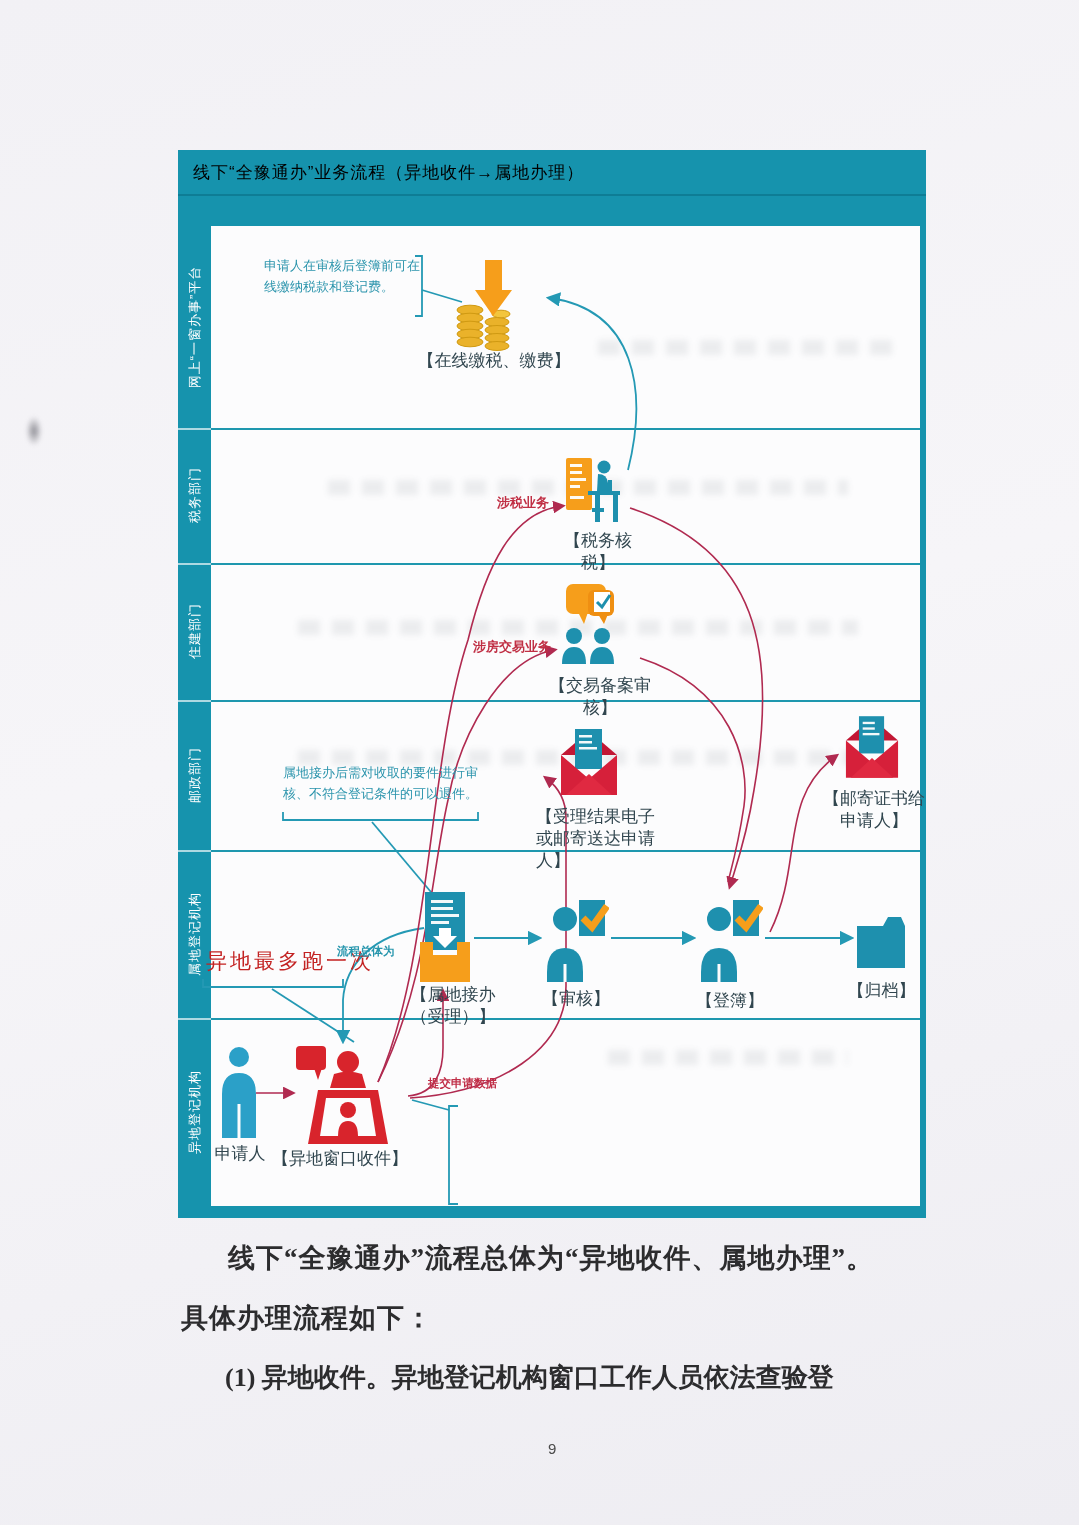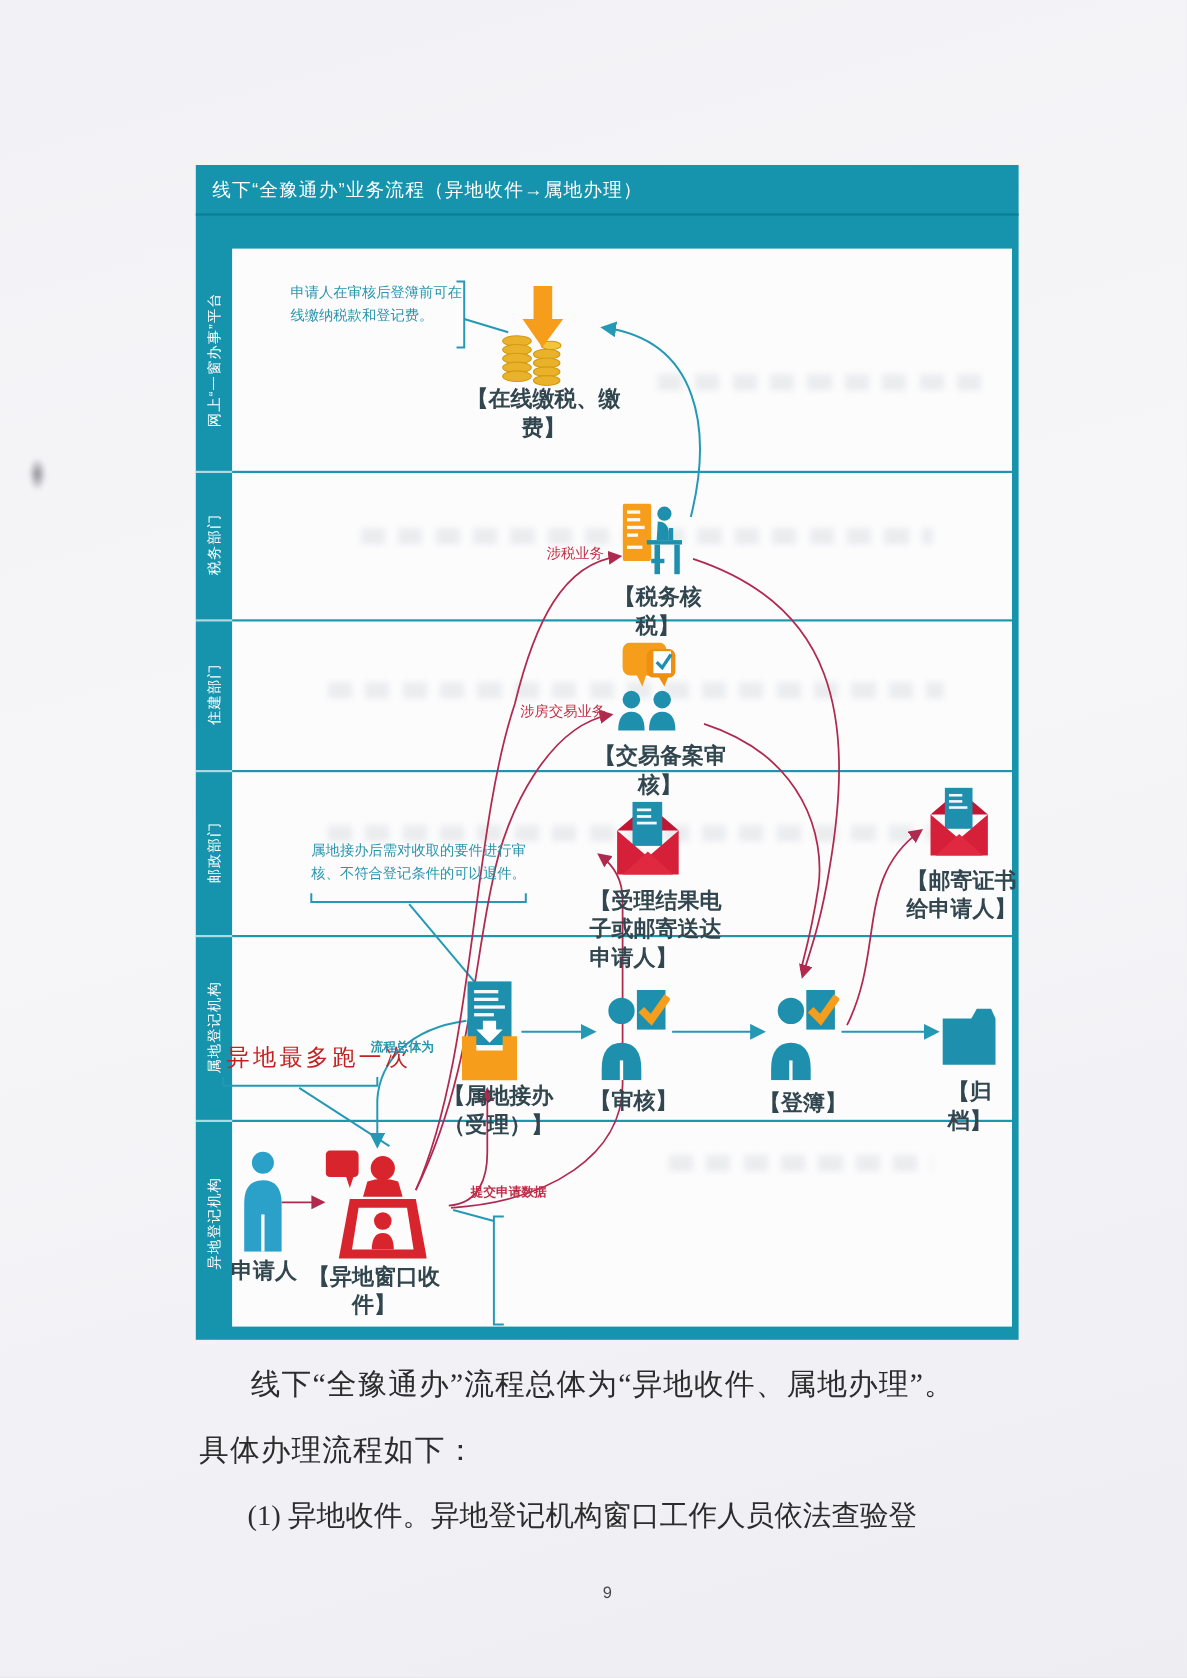--- a/index.html
+++ b/index.html
@@ -4,40 +4,40 @@
 <style>
   html,body{margin:0;padding:0;background:#e7e6ea;}
   #page{position:relative;width:1079px;height:1525px;margin:0 auto;overflow:hidden;
         background:linear-gradient(165deg,#f2f1f5 0%,#f6f5f8 45%,#eeedf2 100%);
         font-family:"Liberation Sans",sans-serif;}
   .smudge{position:absolute;left:26px;top:416px;width:16px;height:30px;border-radius:50%;
         background:radial-gradient(ellipse,rgba(55,55,65,.55),transparent 70%);filter:blur(2px);}
   
   .diagram{position:absolute;left:178px;top:150px;width:748px;height:1068px;background:#1693ad;}
   .dg-title{position:absolute;left:0;top:0;width:100%;height:46px;line-height:46px;
-        color:#ffffff;font-size:17px;font-weight:500;letter-spacing:1px;
+        color:#000000;font-size:17px;font-weight:500;letter-spacing:1px;
         border-bottom:2px solid #0e7d95;box-sizing:border-box;padding-left:15px;}
   .dg-white{position:absolute;left:33px;top:76px;width:709px;height:980px;background:#fcfcfd;z-index:1;}
   .lane-sep{position:absolute;left:33px;width:709px;height:2px;background:#1e97ae;z-index:2;}
   .strip-sep{position:absolute;left:0;width:33px;height:2px;background:rgba(255,255,255,.65);z-index:2;}
   .lane-label{position:absolute;left:17px;color:#fff;font-size:13px;font-weight:500;letter-spacing:1px;
         white-space:nowrap;transform:translate(-50%,-50%) rotate(-90deg);z-index:2;}
   .edges{position:absolute;left:0;top:0;z-index:3;pointer-events:none;}
   .icon{position:absolute;z-index:4;}
-  .node-label{position:absolute;z-index:5;font-size:20px;font-weight:700;color:#31464f;
+  .node-label{position:absolute;z-index:5;font-size:17px;font-weight:400;color:#31464f;
         text-align:center;line-height:1.3;}
   .note{position:absolute;z-index:5;color:#2b94ac;font-size:13px;line-height:1.6;}
-  .edge-red{position:absolute;z-index:5;color:#c02f44;font-size:13px;font-weight:400;}
+  .edge-red{position:absolute;z-index:5;color:#c02f44;font-size:13px;font-weight:700;}
   .edge-red-sm{position:absolute;z-index:5;color:#c02f48;font-size:11.5px;font-weight:700;}
   .edge-teal-sm{position:absolute;z-index:5;color:#2796ad;font-size:11.5px;font-weight:600;}
   .slogan{position:absolute;z-index:5;color:#c32222;font-size:21px;font-weight:400;letter-spacing:3px;}
   .ghost{position:absolute;z-index:2;height:15px;opacity:.10;filter:blur(3px);
         background:repeating-linear-gradient(90deg,#5a646e 0 22px,transparent 22px 34px);}
   
-  .bodytext{position:absolute;font-family:"Liberation Serif",serif;color:#2c2c2e;z-index:1;}
+  .bodytext{position:absolute;font-family:"Liberation Serif",serif;color:#2c2c2e;z-index:1;font-weight:bold;}
   .p1{left:228px;top:1240px;font-size:27px;letter-spacing:1px;}
   .p2{left:181px;top:1300px;font-size:27px;letter-spacing:1px;}
   .p3{left:225px;top:1360px;font-size:26px;}
   .pagenum{position:absolute;left:548px;top:1440px;font-size:15px;color:#4a4a4a;font-family:"Liberation Sans",sans-serif;}
 </style>
 </head>
 <body>
 
 <div id="page">
   <div class="smudge"></div>

